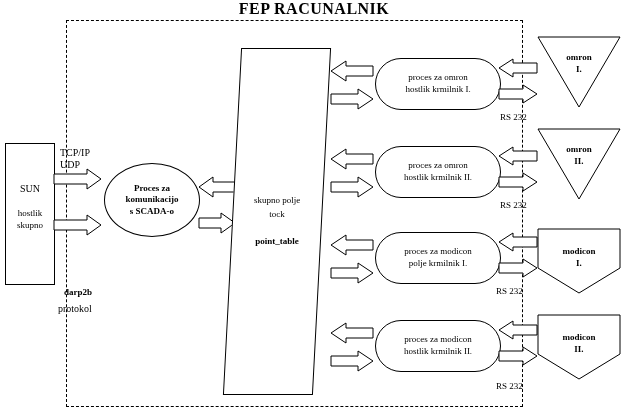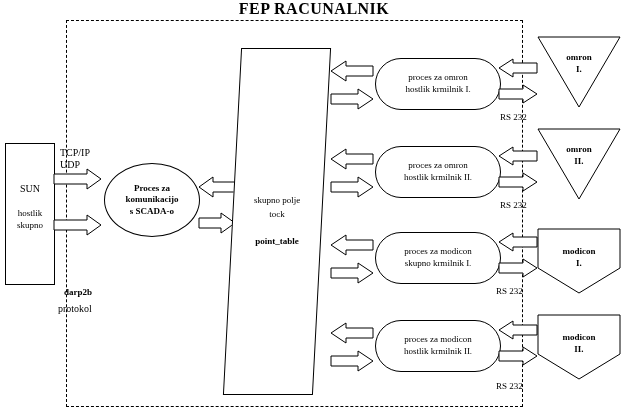--- a/index.html
+++ b/index.html
@@ -208,21 +208,21 @@
       <polygon points="43,6 16,6 16,1 1,11 16,21 16,16 43,16" fill="#fff" stroke="#000" stroke-width="1"></polygon>
     </svg>
   </div>
   <div class="arrow" style="left:330px;top:262px;">
     <svg width="44" height="22" viewBox="0 0 44 22">
       <polygon points="1,6 28,6 28,1 43,11 28,21 28,16 1,16" fill="#fff" stroke="#000" stroke-width="1"></polygon>
     </svg>
   </div>
   <div class="abs rrect" style="left:375px;top:232px;width:124px;height:50px;">
     <span>proces za modicon</span>
-    <span>skupno krmilnik I.</span>
+    <span>polje krmilnik I.</span>
   </div>
   <div class="arrow" style="left:498px;top:232px;">
     <svg width="40" height="20" viewBox="0 0 40 20">
       <polygon points="39,5 15,5 15,1 1,10 15,19 15,15 39,15" fill="#fff" stroke="#000" stroke-width="1"></polygon>
     </svg>
   </div>
   <div class="arrow" style="left:498px;top:258px;">
     <svg width="40" height="20" viewBox="0 0 40 20">
       <polygon points="1,5 25,5 25,1 39,10 25,19 25,15 1,15" fill="#fff" stroke="#000" stroke-width="1"></polygon>
     </svg>

